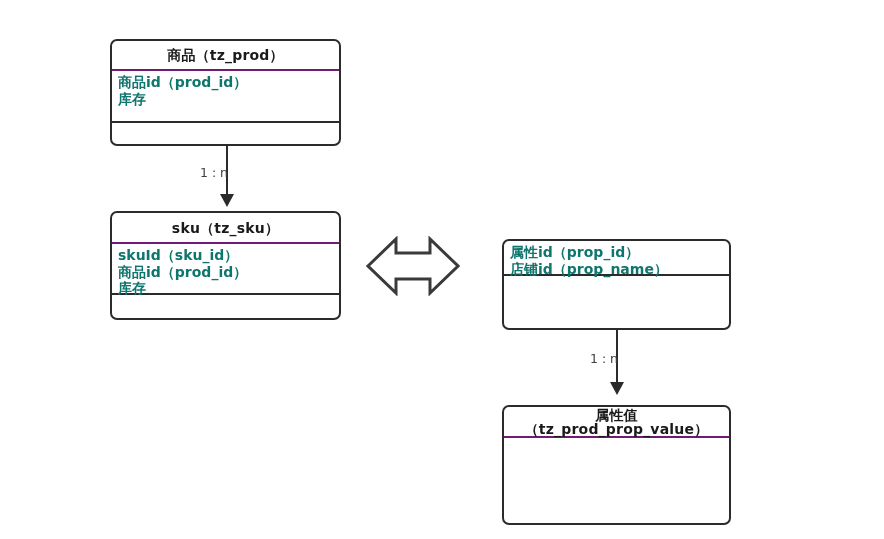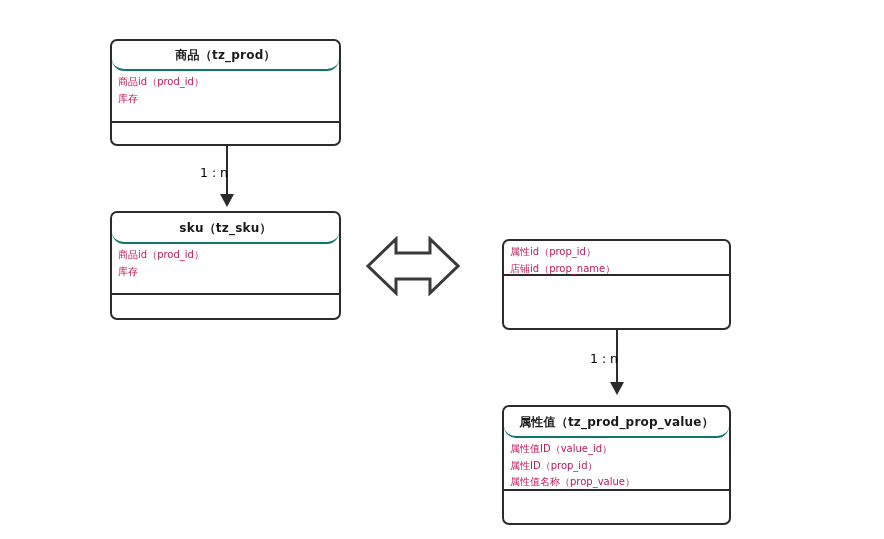--- a/index.html
+++ b/index.html
@@ -27,41 +27,41 @@
     background: #ffffff;
     border: 2px solid #2b2b2b;
     border-radius: 7px;
     overflow: hidden;
   }
   .entity-title {
     box-sizing: border-box;
     width: 100%;
     text-align: center;
     font-weight: bold;
-    font-size: 12px;
+    font-size: 14px;
     line-height: 1;
     color: #1a1a1a;
-    border-bottom: 2px solid #0f766e;
+    border-bottom: 2px solid #701a75;
     display: flex;
     align-items: center;
     justify-content: center;
     letter-spacing: 0.2px;
-    border-radius: 12px;
   }
   .entity-attrs {
     box-sizing: border-box;
     width: 100%;
     border-bottom: 2px solid #2b2b2b;
     padding: 3px 0 3px 6px;
   }
   .attr-row {
-    font-size: 10px;
+    font-size: 14px;
     line-height: 16.5px;
-    color: #be185d;
+    color: #0f766e;
     white-space: nowrap;
+    font-weight: bold;
   }
   .entity-footer {
     box-sizing: border-box;
     width: 100%;
     flex: 1 1 auto;
   }
 
   
   #box-prod        { left: 110px; top: 39px;  width: 231px; height: 107px; }
   #box-prod .entity-title  { height: 30px; }
@@ -93,21 +93,21 @@
     width: 0;
     height: 0;
     border-left: 7px solid transparent;
     border-right: 7px solid transparent;
     border-top: 13px solid #2b2b2b;
   }
   .conn-label {
     position: absolute;
     font-size: 12.5px;
     line-height: 1;
-    color: #000000;
+    color: #404040;
     white-space: nowrap;
   }
 
   #conn-prod-sku .conn-line  { left: 0;    top: 0;  height: 50px; }
   #conn-prod-sku .conn-head  { left: -6px; top: 48px; }
   #conn-prod-sku .conn-label { left: -26px; top: 21px; }
 
   #conn-prop-value .conn-line  { left: 0;    top: 0;  height: 54px; }
   #conn-prop-value .conn-head  { left: -6px; top: 52px; }
   #conn-prop-value .conn-label { left: -26px; top: 23px; }
@@ -134,41 +134,37 @@
     <div class="entity-attrs">
       <div class="attr-row">商品id（prod_id）</div>
       <div class="attr-row">库存</div>
     </div>
     <div class="entity-footer"></div>
   </div>
 
   <div class="entity-box" id="box-sku">
     <div class="entity-title">sku（tz_sku）</div>
     <div class="entity-attrs">
+      <div class="attr-row">skuId（sku_id）</div>
       <div class="attr-row">商品id（prod_id）</div>
       <div class="attr-row">库存</div>
     </div>
     <div class="entity-footer"></div>
   </div>
 
   <div class="entity-box" id="box-prop">
     <div class="entity-attrs">
       <div class="attr-row">属性id（prop_id）</div>
       <div class="attr-row">店铺id（prop_name）</div>
     </div>
     <div class="entity-footer"></div>
   </div>
 
   <div class="entity-box" id="box-prop-value">
     <div class="entity-title">属性值（tz_prod_prop_value）</div>
-    <div class="entity-attrs">
-      <div class="attr-row">属性值ID（value_id）</div>
-      <div class="attr-row">属性ID（prop_id）</div>
-      <div class="attr-row">属性值名称（prop_value）</div>
-    </div>
     <div class="entity-footer"></div>
   </div>
 
   <div class="connector" id="conn-prod-sku">
     <div class="conn-line"></div>
     <div class="conn-head"></div>
     <div class="conn-label">1 : n</div>
   </div>
 
   <div class="connector" id="conn-prop-value">

